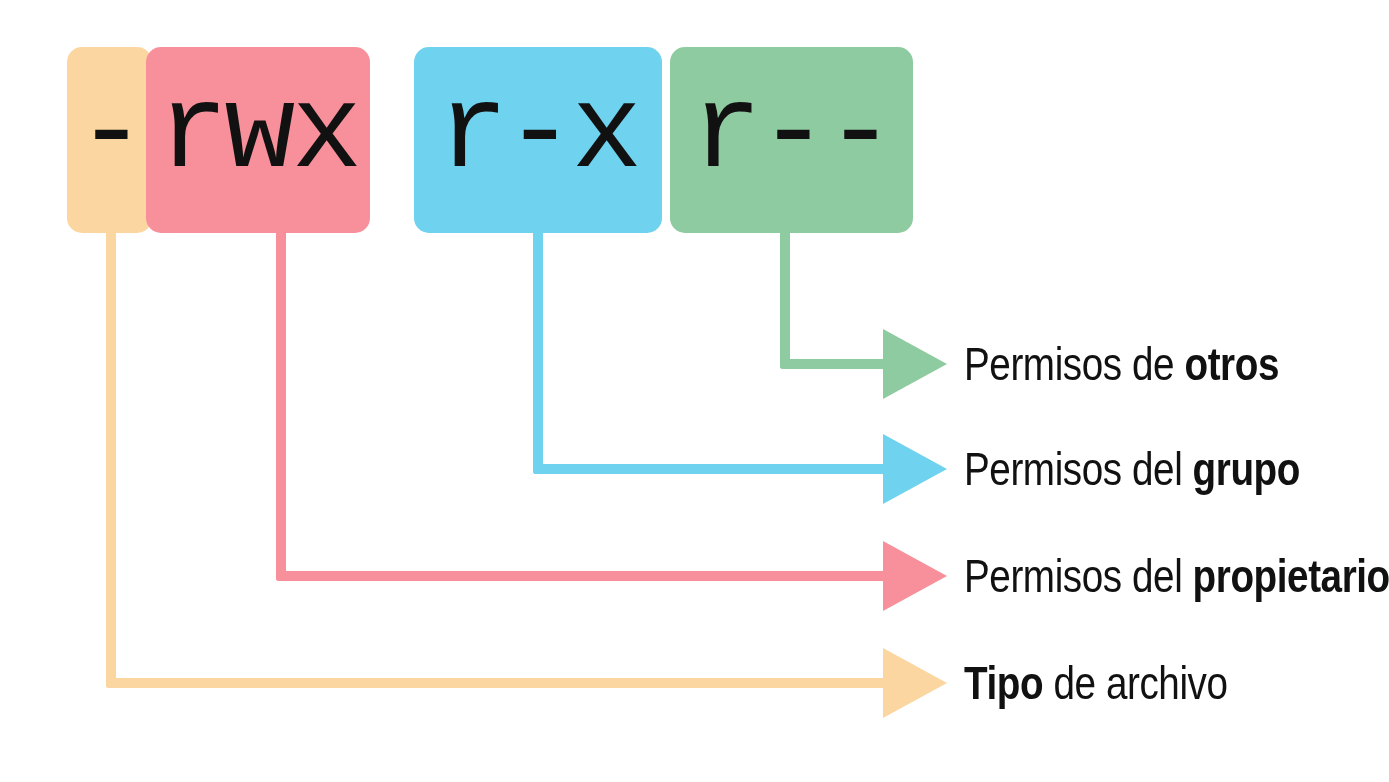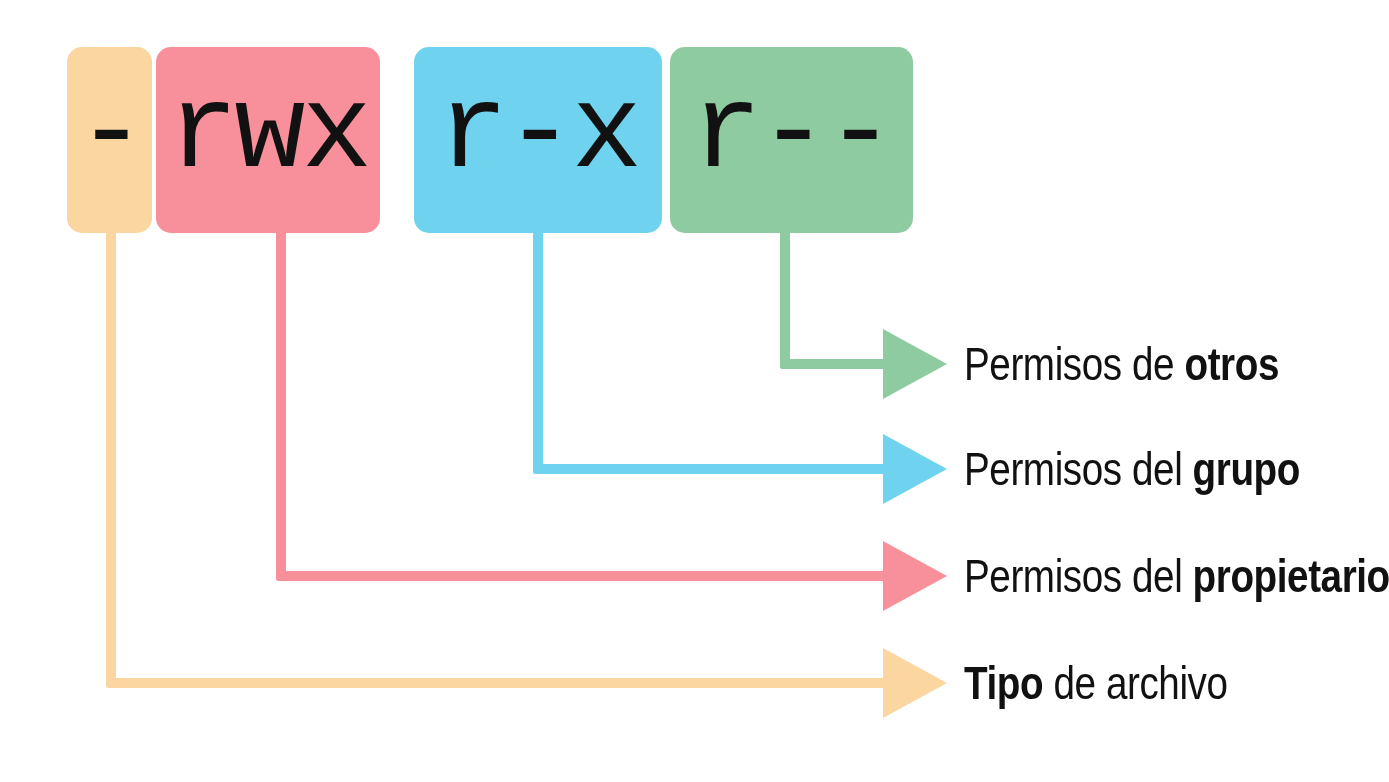--- a/index.html
+++ b/index.html
@@ -20,21 +20,21 @@
   .pbox .ptext{
     font-family:"Liberation Mono","DejaVu Sans Mono",monospace;
     font-size:118px;
     line-height:1;
     color:#111;
     white-space:pre;
     letter-spacing:-4px;
     padding-bottom:10px;
   }
   .box-type  {left:67px; width:85px;}
-  .box-owner {left:156px;width:224px;}
+  .box-owner {left:146px;width:224px;}
   .box-group {left:414px;width:248px;text-align:right;}
   .box-others{left:670px;width:243px;}
 
   
   .connector{
     position:absolute;
     box-sizing:border-box;
     border-left:10px solid;
     border-bottom:10px solid;
     border-bottom-left-radius:3px;

